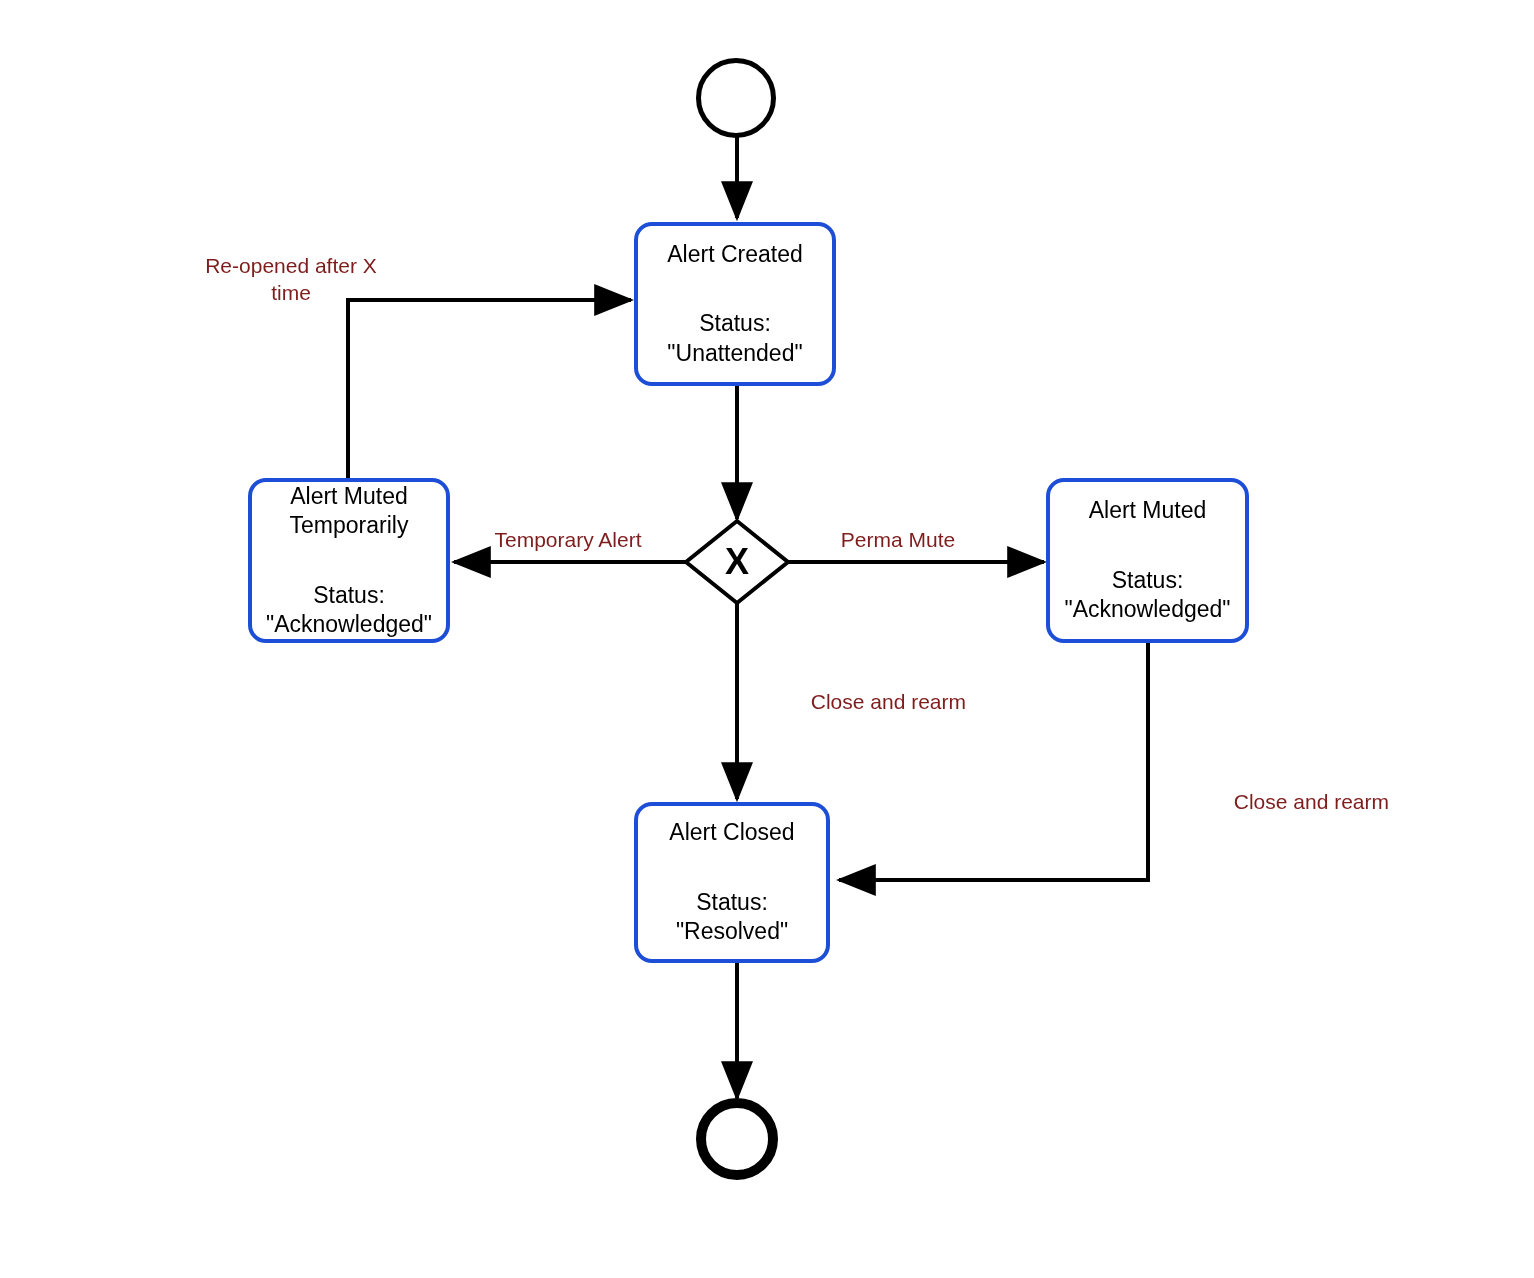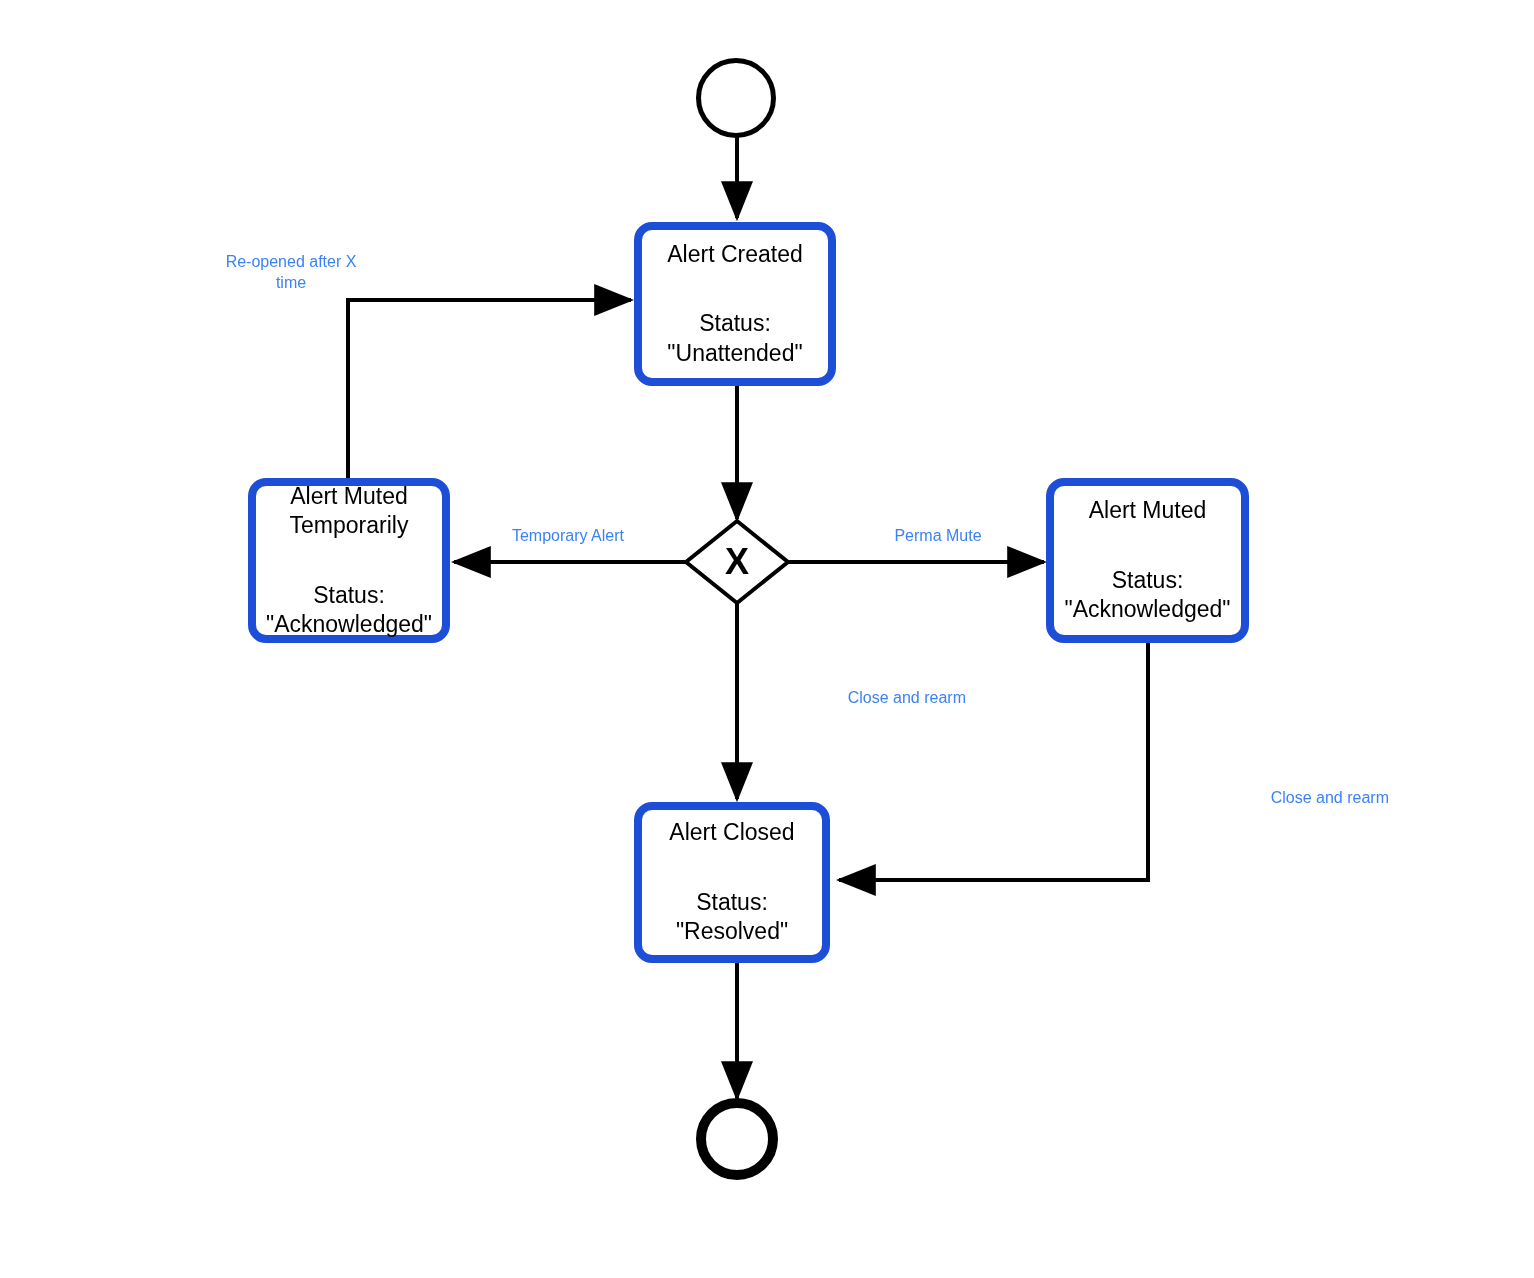--- a/index.html
+++ b/index.html
@@ -22,43 +22,43 @@
   #flow-svg {
     position: absolute;
     top: 0;
     left: 0;
     width: 1534px;
     height: 1278px;
   }
   .node-box {
     position: absolute;
     box-sizing: border-box;
-    border: 8px solid #1d4ed8;
+    border: 4px solid #1d4ed8;
     border-radius: 18px;
     background: #ffffff;
     display: flex;
     flex-direction: column;
     align-items: center;
     justify-content: center;
     text-align: center;
     line-height: 1.28;
     font-size: 23px;
   }
   .node-title {
     white-space: pre-line;
   }
   .node-status {
     white-space: pre-line;
     margin-top: 40px;
   }
   .edge-label {
     position: absolute;
-    font-size: 16px;
+    font-size: 21px;
     line-height: 1.3;
-    color: #3b82f6;
+    color: #7f1d1d;
     white-space: pre-line;
     text-align: center;
   }
   .edge-label.left-align {
     text-align: right;
   }
   .event-circle {
     position: absolute;
     box-sizing: border-box;
     border-radius: 50%;
@@ -138,19 +138,19 @@
     <div class="node-title">Alert Closed</div>
     <div class="node-status">Status:
 "Resolved"</div>
   </div>
 
   <div class="edge-label" style="left:180px; top:252px; width:222px;">Re-opened after X
 time</div>
 
   <div class="edge-label" style="left:468px; top:526px; width:200px;">Temporary Alert</div>
 
-  <div class="edge-label" style="left:848px; top:526px; width:180px;text-align:center;">Perma Mute</div>
+  <div class="edge-label" style="left:808px; top:526px; width:180px;text-align:center;">Perma Mute</div>
 
   <div class="edge-label left-align" style="left:746px; top:688px; width:220px;">Close and rearm</div>
 
   <div class="edge-label left-align" style="left:1169px; top:788px; width:220px;">Close and rearm</div>
 
 </div>
 
 </body></html>

